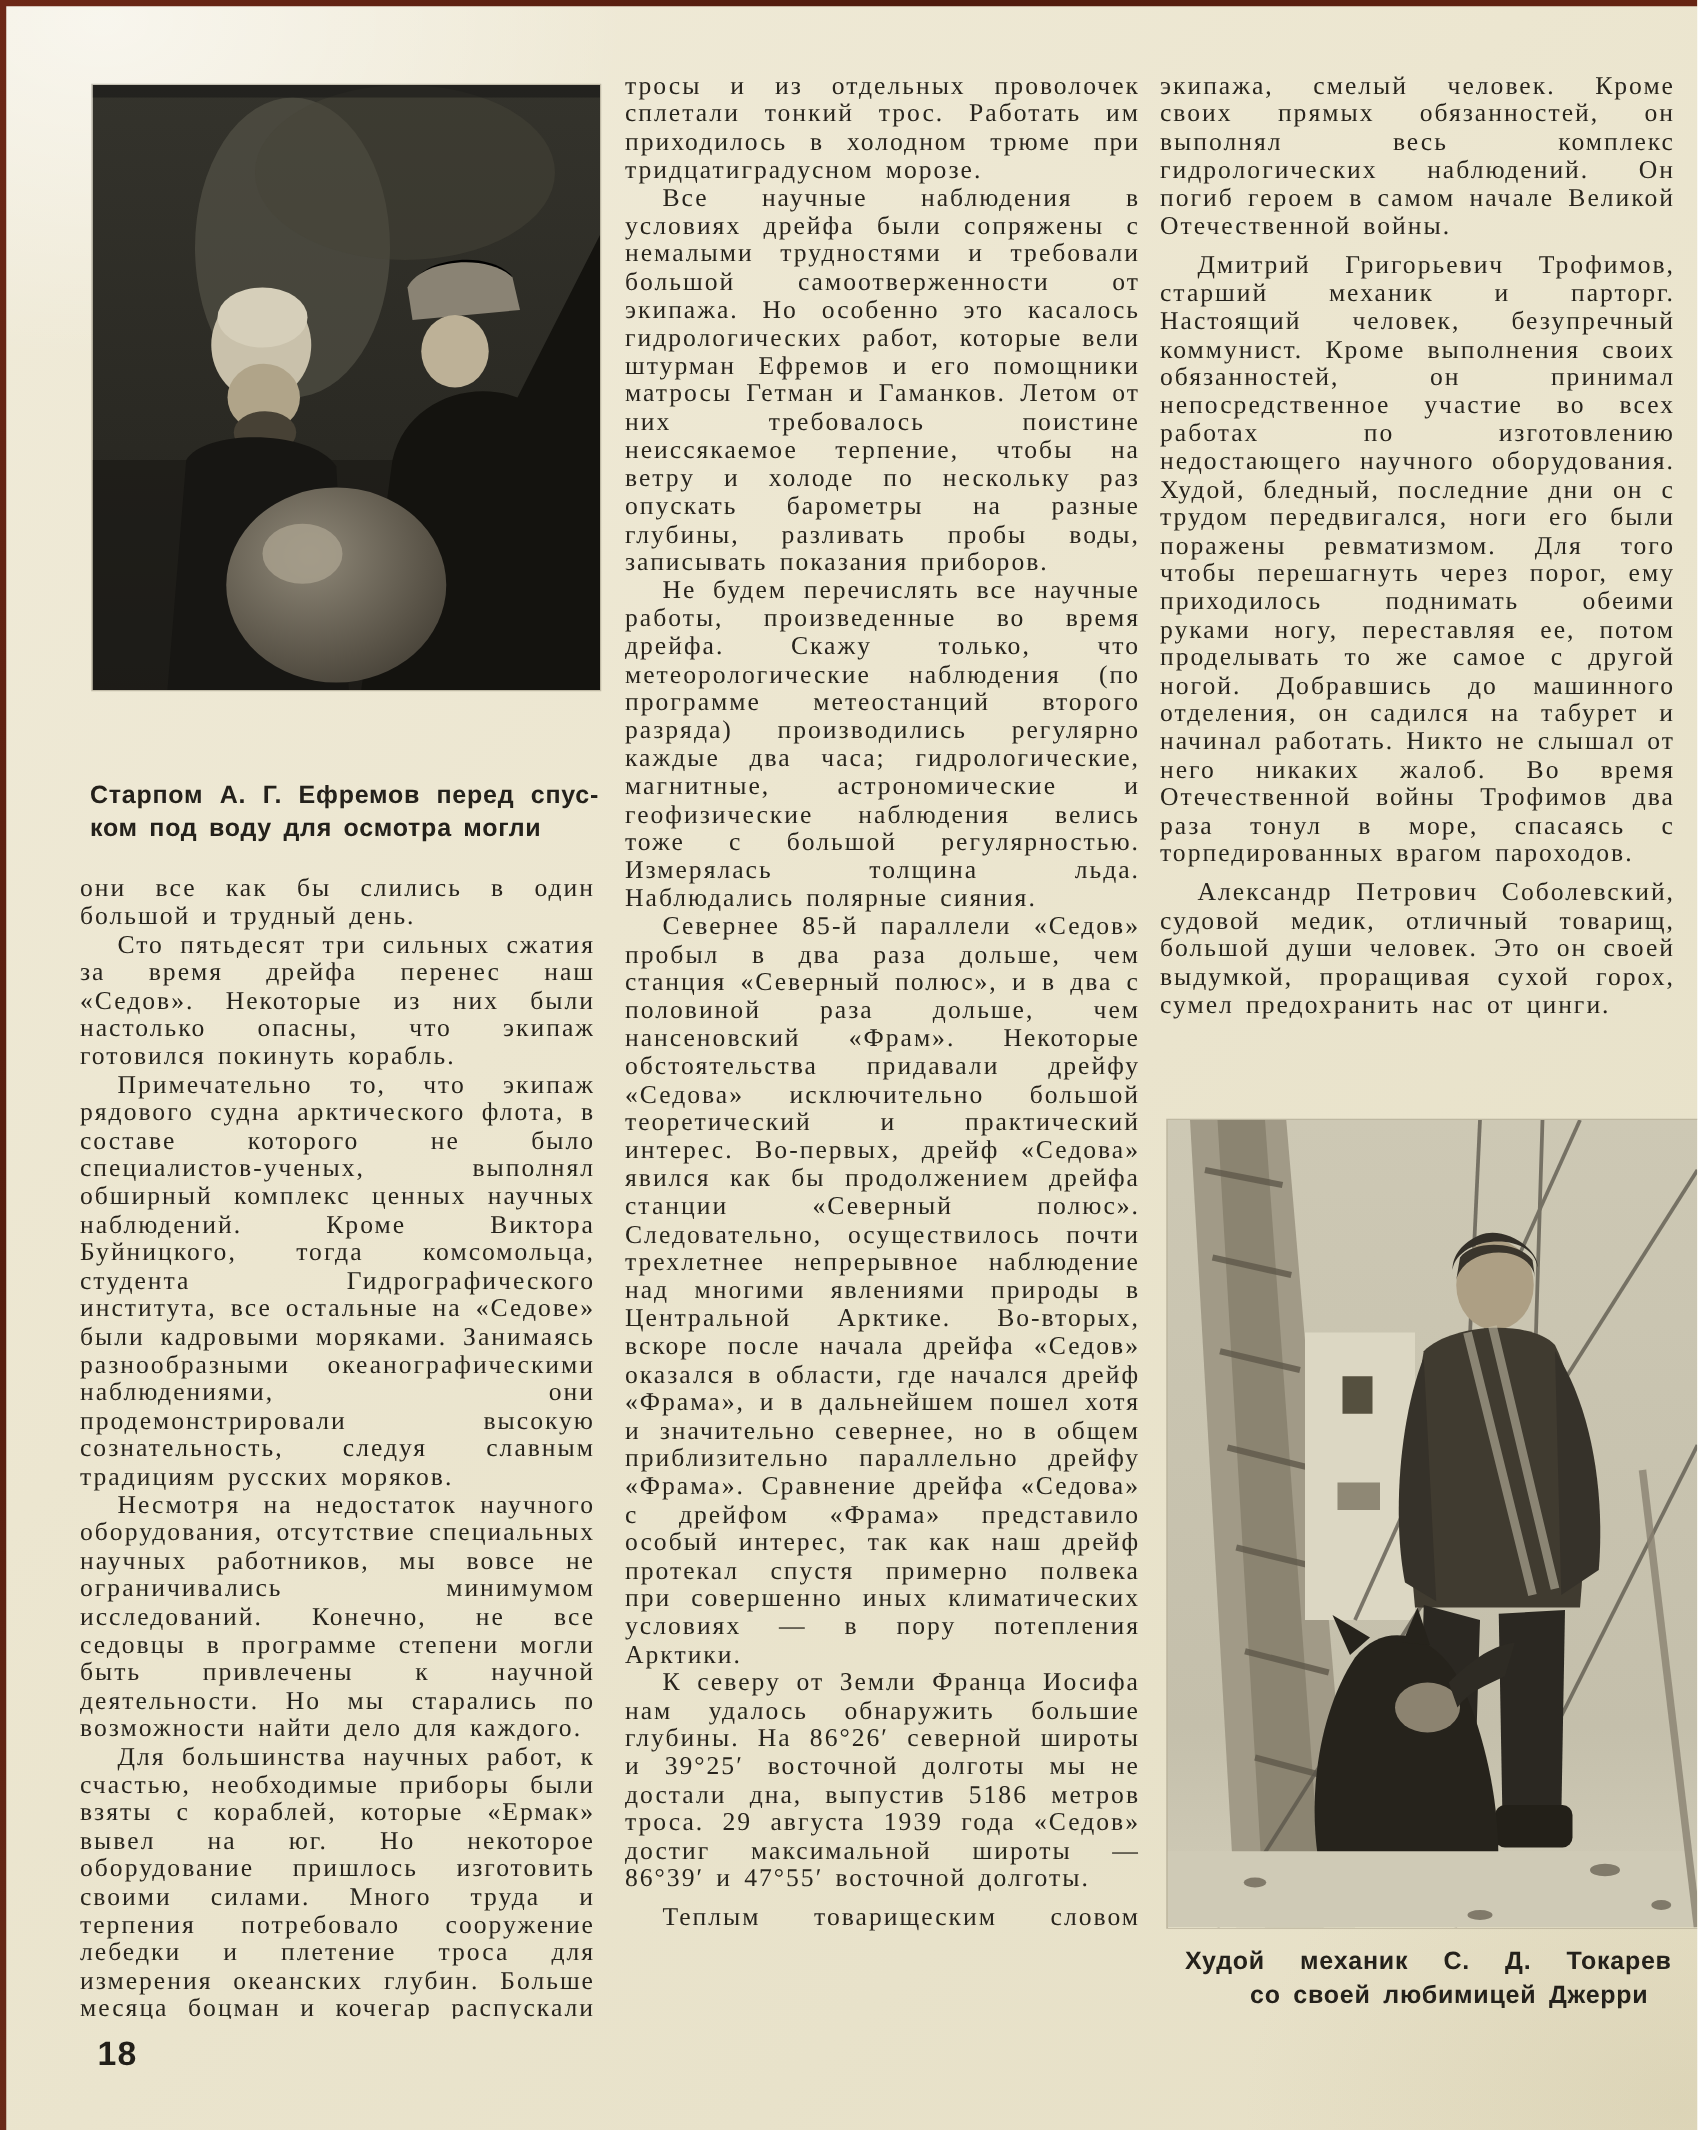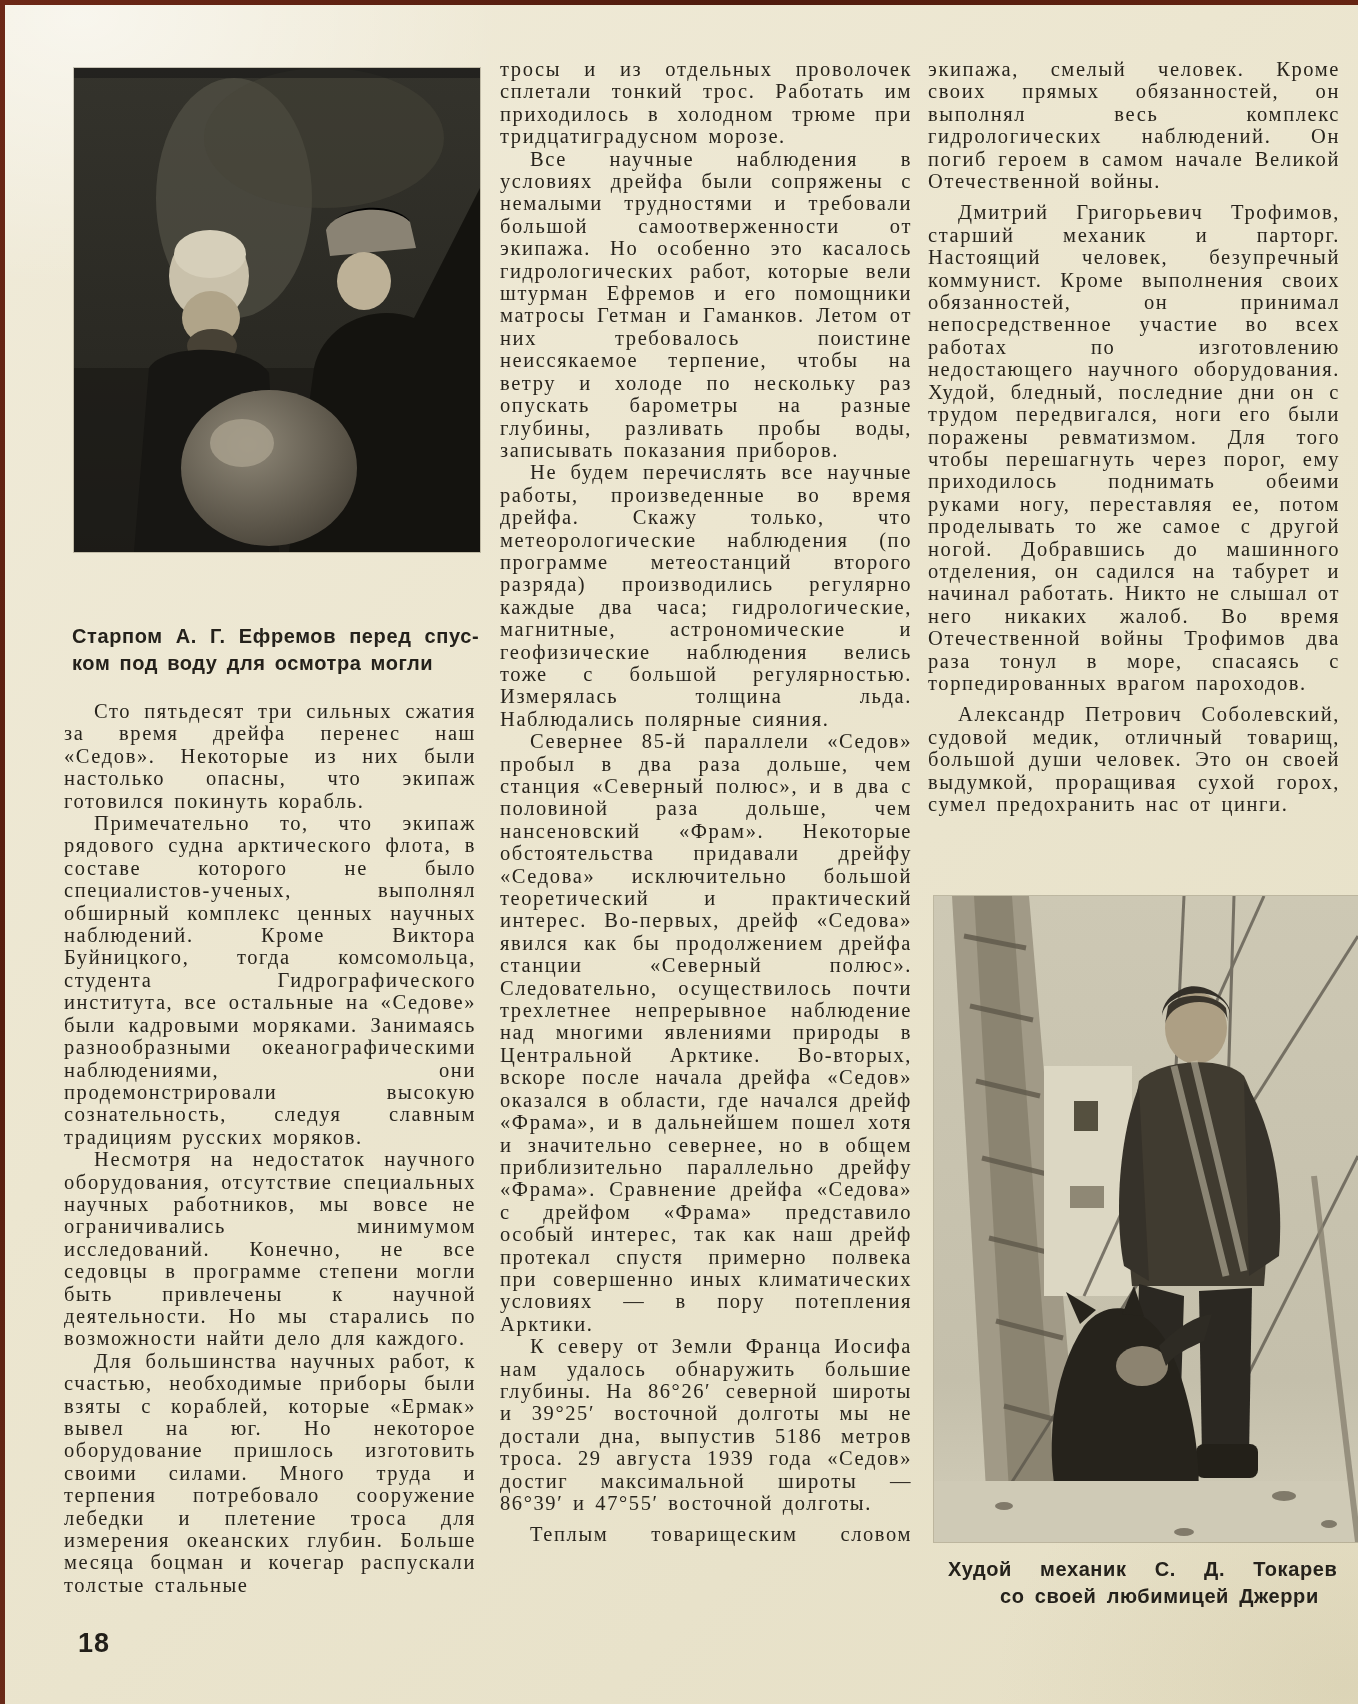--- a/index.html
+++ b/index.html
@@ -96,20 +96,21 @@
       <rect x="0" y="0" width="406" height="10" fill="#111" opacity="0.5"></rect>
     </svg>
   </figure>
 
   <div class="caption cap1">
     <div class="l1">Старпом А. Г. Ефремов перед спус-</div>
     <div class="l2">ком под воду для осмотра могли</div>
   </div>
 
   <div class="col col1">
+    <p class="noindent">они все как бы слились в один большой и трудный день.</p>
     <p>Сто пятьдесят три сильных сжатия за время дрейфа перенес наш «Седов». Некоторые из них были настолько опасны, что экипаж готовился покинуть корабль.</p>
     <p>Примечательно то, что экипаж рядового судна арктического флота, в составе которого не было специалистов-ученых, выполнял обширный комплекс ценных научных наблюдений. Кроме Виктора Буйницкого, тогда комсомольца, студента Гидрографического института, все остальные на «Седове» были кадровыми моряками. Занимаясь разнообразными океанографическими наблюдениями, они продемонстрировали высокую сознательность, следуя славным традициям русских моряков.</p>
     <p>Несмотря на недостаток научного оборудования, отсутствие специальных научных работников, мы вовсе не ограничивались минимумом исследований. Конечно, не все седовцы в программе степени могли быть привлечены к научной деятельности. Но мы старались по возможности найти дело для каждого.</p>
     <p>Для большинства научных работ, к счастью, необходимые приборы были взяты с кораблей, которые «Ермак» вывел на юг. Но некоторое оборудование пришлось изготовить своими силами. Много труда и терпения потребовало сооружение лебедки и плетение троса для измерения океанских глубин. Больше месяца боцман и кочегар распускали толстые стальные</p>
   </div>
 
   <div class="col col2">
     <p class="noindent">тросы и из отдельных проволочек сплетали тонкий трос. Работать им приходилось в холодном трюме при тридцатиградусном морозе.</p>
     <p>Все научные наблюдения в условиях дрейфа были сопряжены с немалыми трудностями и требовали большой самоотверженности от экипажа. Но особенно это касалось гидрологических работ, которые вели штурман Ефремов и его помощники матросы Гетман и Гаманков. Летом от них требовалось поистине неиссякаемое терпение, чтобы на ветру и холоде по нескольку раз опускать барометры на разные глубины, разливать пробы воды, записывать показания приборов.</p>
     <p>Не будем перечислять все научные работы, произведенные во время дрейфа. Скажу только, что метеорологические наблюдения (по программе метеостанций второго разряда) производились регулярно каждые два часа; гидрологические, магнитные, астрономические и геофизические наблюдения велись тоже с большой регулярностью. Измерялась толщина льда. Наблюдались полярные сияния.</p>

